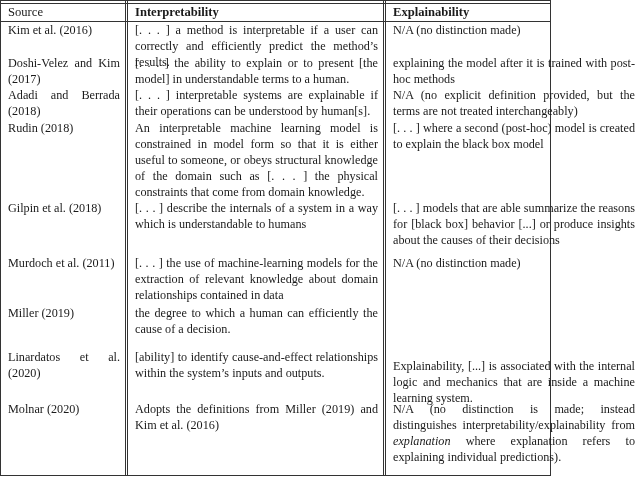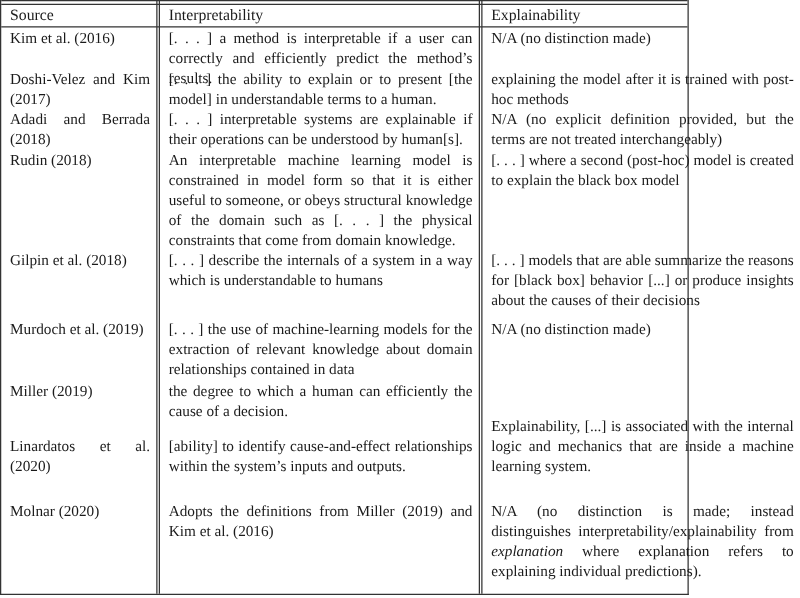--- a/index.html
+++ b/index.html
@@ -13,21 +13,21 @@
   .headline { position: absolute; left: 0; top: 21px; width: 100%; height: 1px; background: #333; }
   .vdbl { position: absolute; top: 0; bottom: 0; width: 3px;
           border-left: 1px solid #333; border-right: 1px solid #333; box-sizing: border-box; }
   .v1 { left: 124px; }
   .v2 { left: 382px; }
   .cell { position: absolute; font-size: 12.2px; line-height: 16px; }
   .c0 { left: 7px; width: 112px; }
   .c1 { left: 134px; width: 243px; text-align: justify; }
   .c2 { left: 392px; width: 242px; text-align: justify; }
   .hdr { top: 4px; font-size: 12.6px; }
-  .bold { font-weight: normal; }
+  .bold { font-weight: bold; }
   .src { text-align: justify; }
   em { font-style: italic; }
 </style>
 </head>
 <body>
 
 <div class="tbl">
   <div class="topline1"></div>
   <div class="topline2"></div>
   <div class="headline"></div>
@@ -51,27 +51,27 @@
   <div class="cell c2" style="top:87px">N/A (no explicit definition provided, but the terms are not treated interchangeably)</div>
 
   <div class="cell c0 src" style="top:120px">Rudin (2018)</div>
   <div class="cell c1" style="top:120px">An interpretable machine learning model is constrained in model form so that it is either useful to someone, or obeys structural knowledge of the domain such as [. . . ] the physical constraints that come from domain knowledge.</div>
   <div class="cell c2" style="top:120px">[. . . ] where a second (post-hoc) model is created to explain the black box model</div>
 
   <div class="cell c0 src" style="top:200px">Gilpin et al. (2018)</div>
   <div class="cell c1" style="top:200px">[. . . ] describe the internals of a system in a way which is understandable to humans</div>
   <div class="cell c2" style="top:200px">[. . . ] models that are able summarize the reasons for [black box] behavior [...] or produce insights about the causes of their decisions</div>
 
-  <div class="cell c0 src" style="top:255px">Murdoch et al. (2019)</div>
+  <div class="cell c0 src" style="top:255px">Murdoch et al. (2011)</div>
   <div class="cell c1" style="top:255px">[. . . ] the use of machine-learning models for the extraction of relevant knowledge about domain relationships contained in data</div>
   <div class="cell c2" style="top:255px">N/A (no distinction made)</div>
 
   <div class="cell c0 src" style="top:305px">Miller (2019)</div>
   <div class="cell c1" style="top:305px">the degree to which a human can efficiently the cause of a decision.</div>
 
   <div class="cell c0 src" style="top:349px">Linardatos et al. (2020)</div>
   <div class="cell c1" style="top:349px">[ability] to identify cause-and-effect relationships within the system’s inputs and outputs.</div>
-  <div class="cell c2" style="top:333px">Explainability, [...] is associated with the internal logic and mechanics that are inside a machine learning system.</div>
+  <div class="cell c2" style="top:358px">Explainability, [...] is associated with the internal logic and mechanics that are inside a machine learning system.</div>
 
   <div class="cell c0 src" style="top:401px">Molnar (2020)</div>
   <div class="cell c1" style="top:401px">Adopts the definitions from Miller (2019) and Kim et al. (2016)</div>
   <div class="cell c2" style="top:401px"><span>N/A (no distinction is made; instead distinguishes interpretability/explainability from </span><em>explanation</em><span> where explanation refers to explaining individual predictions).</span></div>
 </div>
 
 </body></html>

